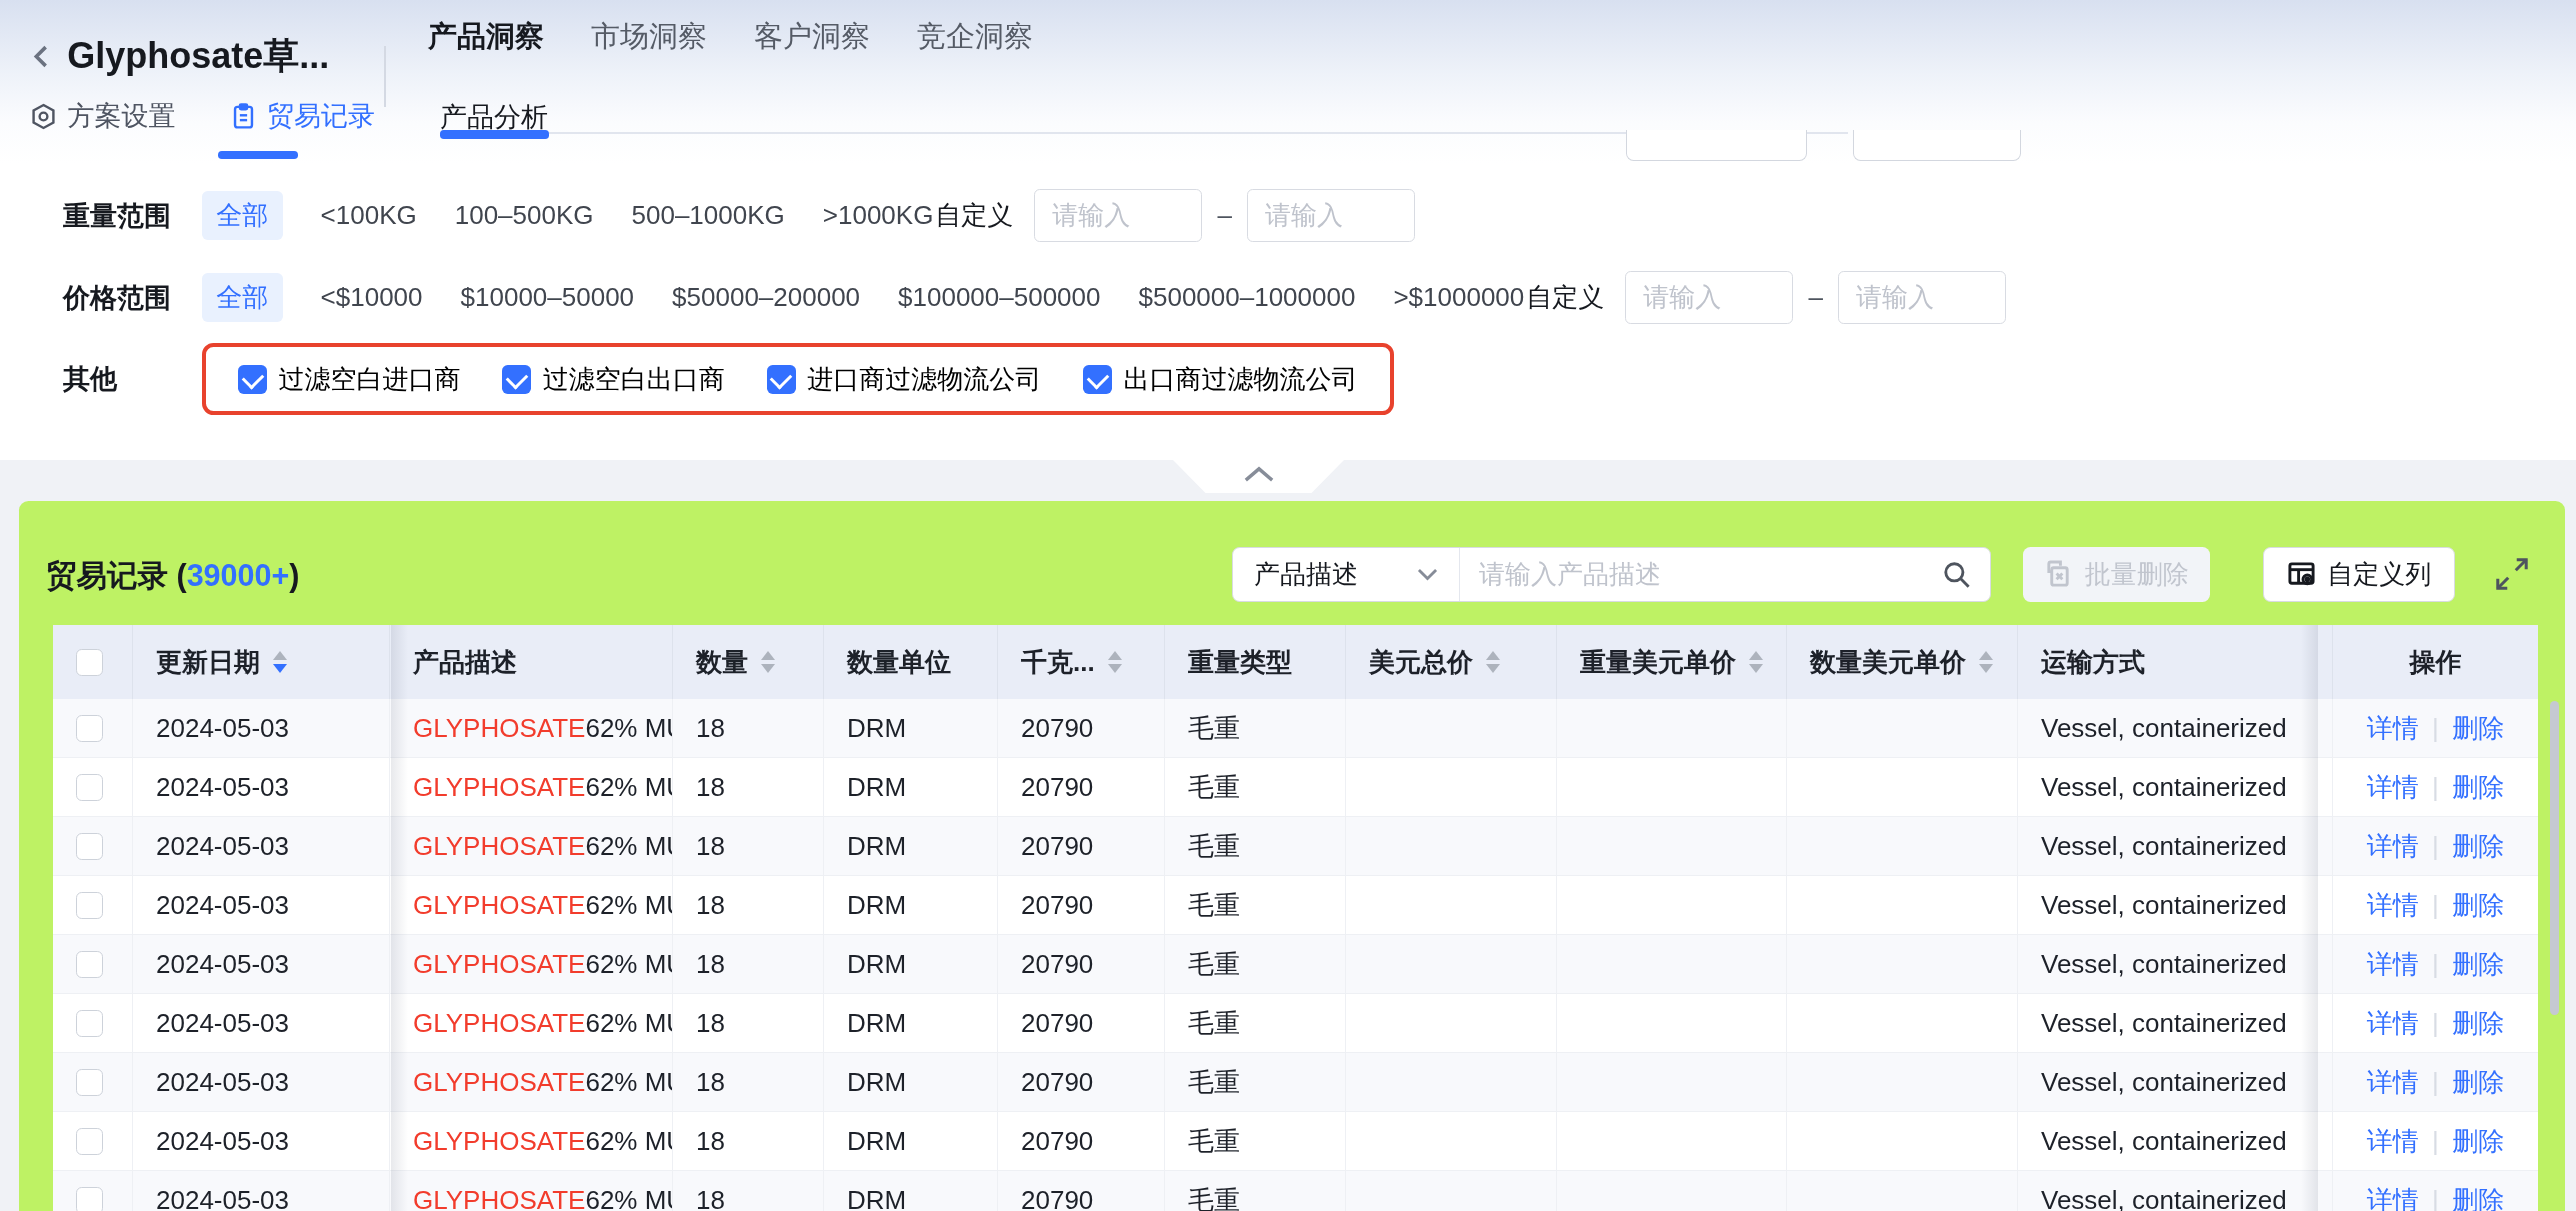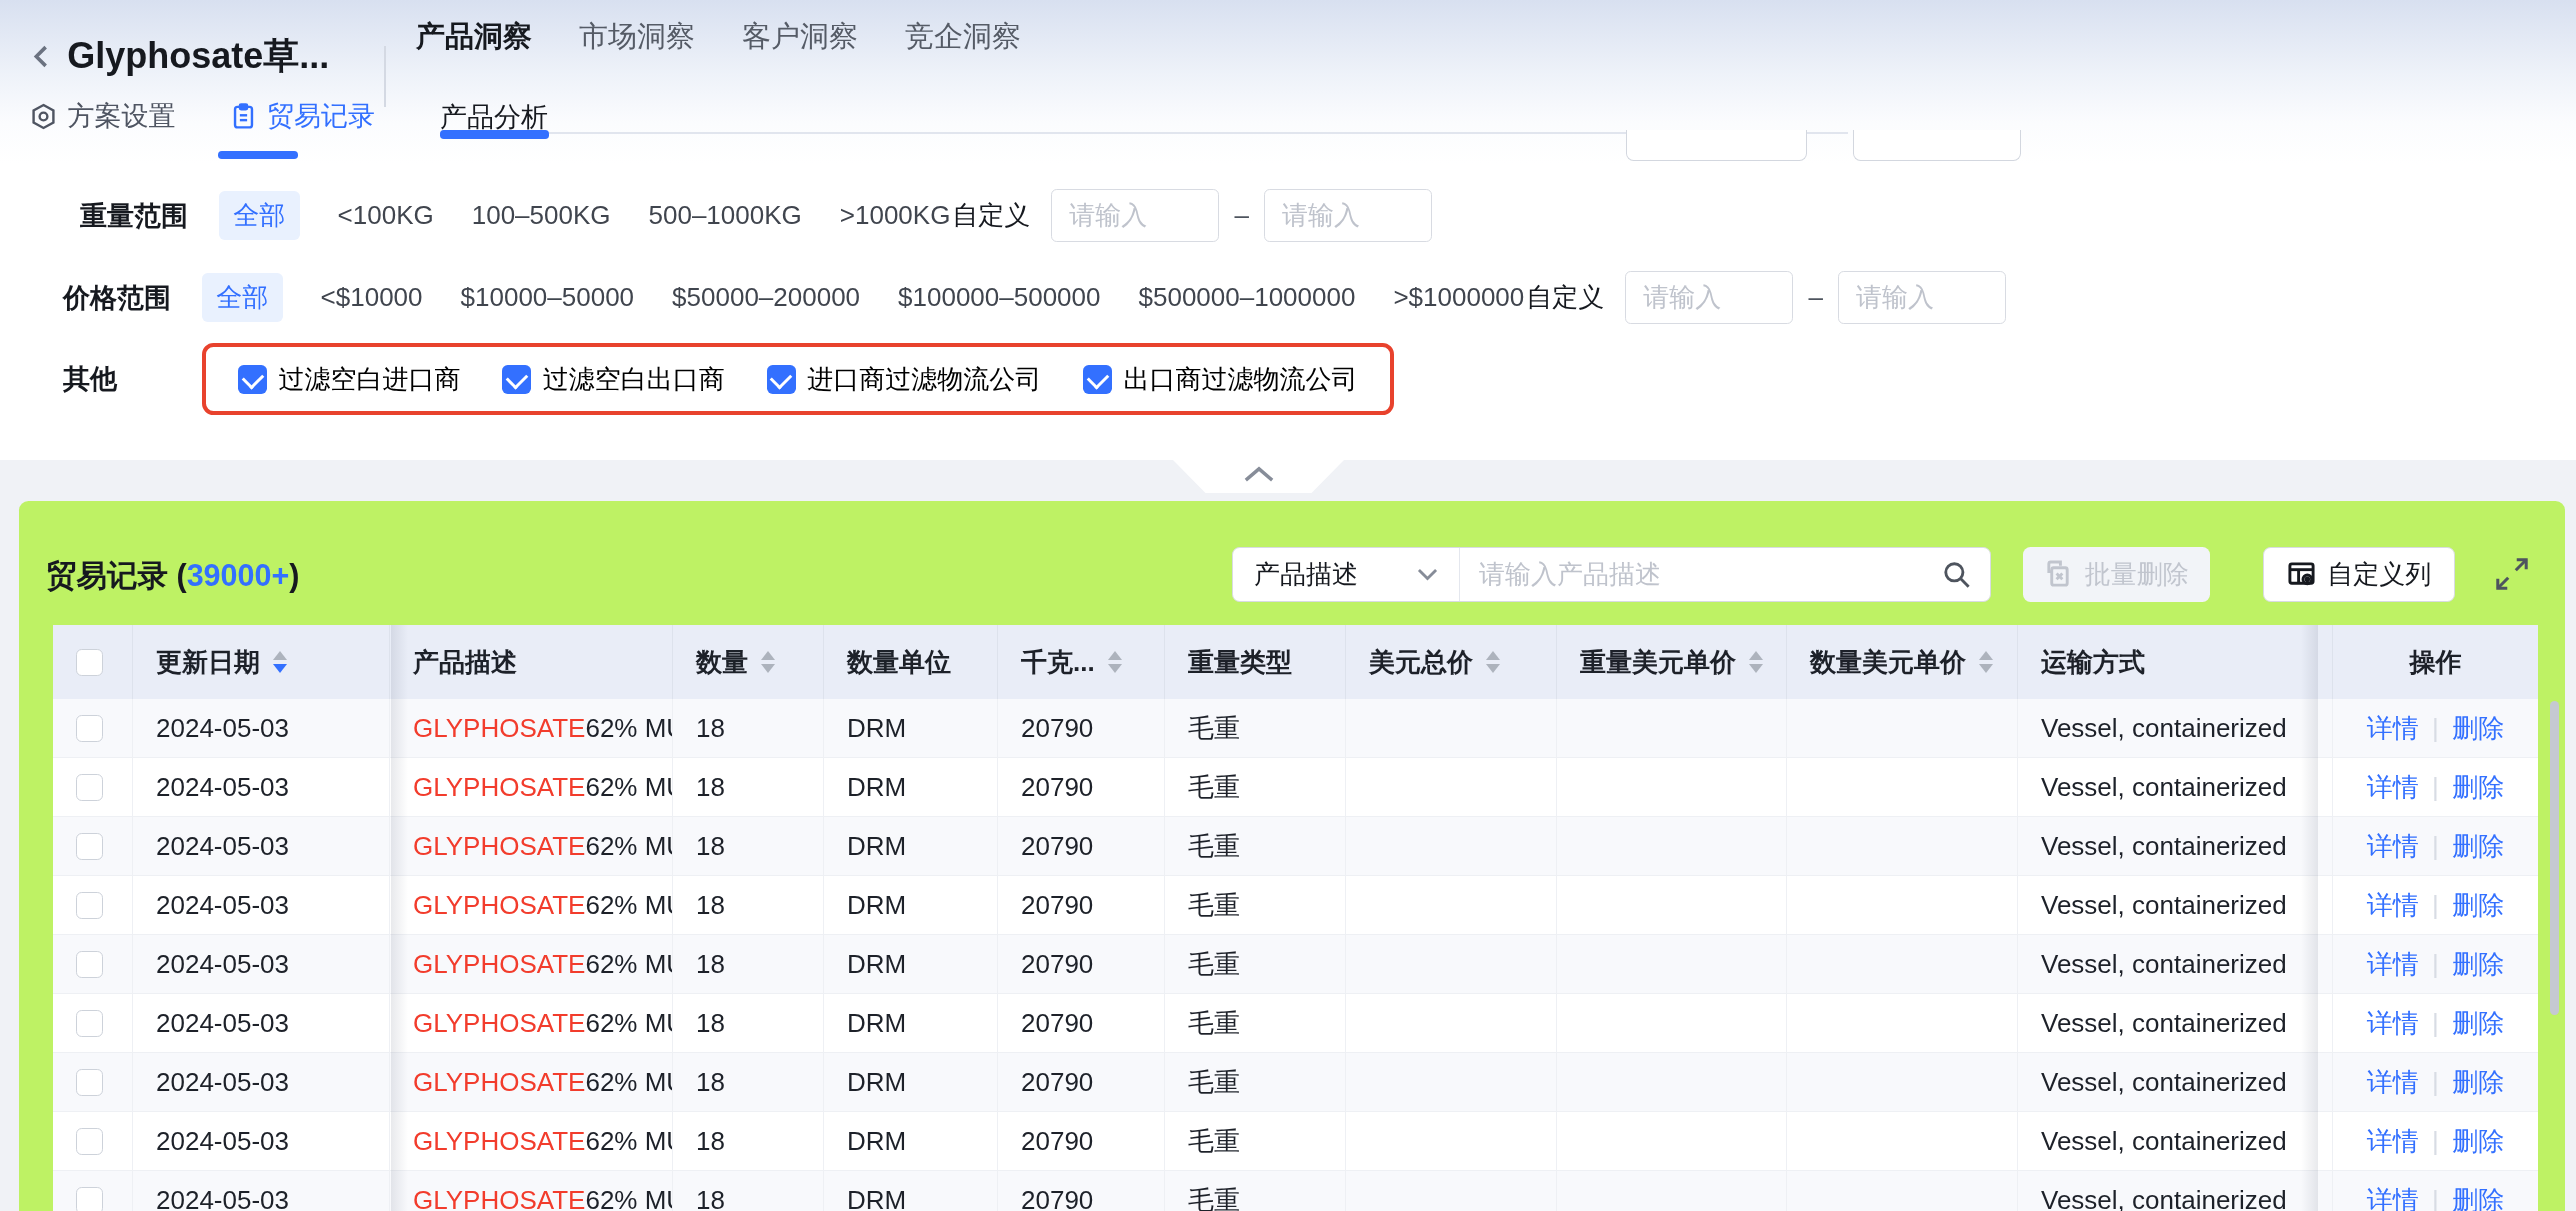--- a/index.html
+++ b/index.html
@@ -8,38 +8,38 @@
     font-family: "Liberation Sans", "DejaVu Sans", sans-serif;
     background:#f0f2f6; color:#1d2129; overflow:hidden; position:relative;
   }
   
   .top-header{position:absolute;top:0;left:0;width:2576px;height:164px;
     background:linear-gradient(180deg,#d8e0f0 0%,#eef2f9 45%,#fbfcfe 75%,#ffffff 100%);}
   .title-wrap{position:absolute;left:29px;top:32px;display:flex;align-items:center;gap:13.3px;}
   .back-ico{width:25px;height:25px;stroke:#6b7280;stroke-width:3.4;fill:none;}
   .page-title{font-size:36px;font-weight:bold;color:#16191f;}
   .v-divider{position:absolute;left:384px;top:46px;width:1.9px;height:61px;background:#d4d9e3;}
-  .main-tabs{position:absolute;left:416px;top:17px;display:flex;gap:47px;}
+  .main-tabs{position:absolute;left:428px;top:17px;display:flex;gap:47px;}
   .main-tab{font-size:29px;color:#555b66;cursor:pointer;padding-bottom:7.6px;}
   .main-tab.active{color:#16191f;font-weight:bold;}
   .tabs-baseline{position:absolute;left:440px;top:132px;width:1408px;height:1.9px;background:#e1e5ee;}
   .tab-underline{position:absolute;left:440px;top:130px;width:109px;height:8.6px;background:#3370ff;border-radius:3.8px;}
   .sub-nav{position:absolute;left:29px;top:98px;display:flex;gap:53px;align-items:center;}
   .sub-item{display:flex;align-items:center;gap:9.5px;font-size:27px;color:#4f5562;cursor:pointer;}
   .sub-item.active{color:#3370ff;}
   .sub-item svg{width:29px;height:29px;}
   .sub-underline{position:absolute;left:218px;top:151px;width:80px;height:7.6px;background:#3370ff;border-radius:3.8px;}
   .section-tab{position:absolute;left:440px;top:99px;font-size:27px;color:#16191f;font-weight:500;}
   .cut-input{position:absolute;top:130px;height:30.5px;background:#fff;border:1.9px solid #d3d7df;border-top:none;border-radius:0 0 7.6px 7.6px;}
   .cut-input.one{left:1626px;width:181px;}
   .cut-input.two{left:1853px;width:168px;}
   
   .filter-panel{position:absolute;top:164px;left:0;width:2576px;height:296px;background:#fff;}
   .filter-row{position:absolute;left:63px;right:38px;height:57px;display:flex;align-items:center;}
-  .filter-row.r1{top:23px;margin-left:17px;} .filter-row.r2{top:105px;} .filter-row.r3{top:179px;height:72px;}
+  .filter-row.r1{top:23px;} .filter-row.r2{top:105px;} .filter-row.r3{top:179px;height:72px;}
   .f-label{width:139px;font-size:27px;font-weight:600;color:#16191f;flex:none;}
   .f-options{display:flex;align-items:center;gap:38px;}
   .f-option{font-size:26px;color:#40454e;cursor:pointer;white-space:nowrap;}
   .f-option.selected{color:#3370ff;background:#e9f1fe;padding:6.7px 14.3px;border-radius:5.7px;}
   .f-custom{font-size:26px;color:#16191f;font-weight:500;margin:0 21px 0 1.9px;white-space:nowrap;font-family:Liberation Serif, serif;}
   .f-input{width:168px;height:53px;border:1.9px solid #d8dbe2;border-radius:5.7px;background:#fff;
     font-size:26px;padding:0 17px;color:#1d2129;outline:none;font-family:inherit;}
   .f-input::placeholder{color:#bfc3cc;}
   .f-dash{margin:0 15.2px;font-size:26px;color:#4e545e;}
   .red-box{display:flex;align-items:center;gap:42px;border:4.8px solid #e8422d;border-radius:11.4px;

